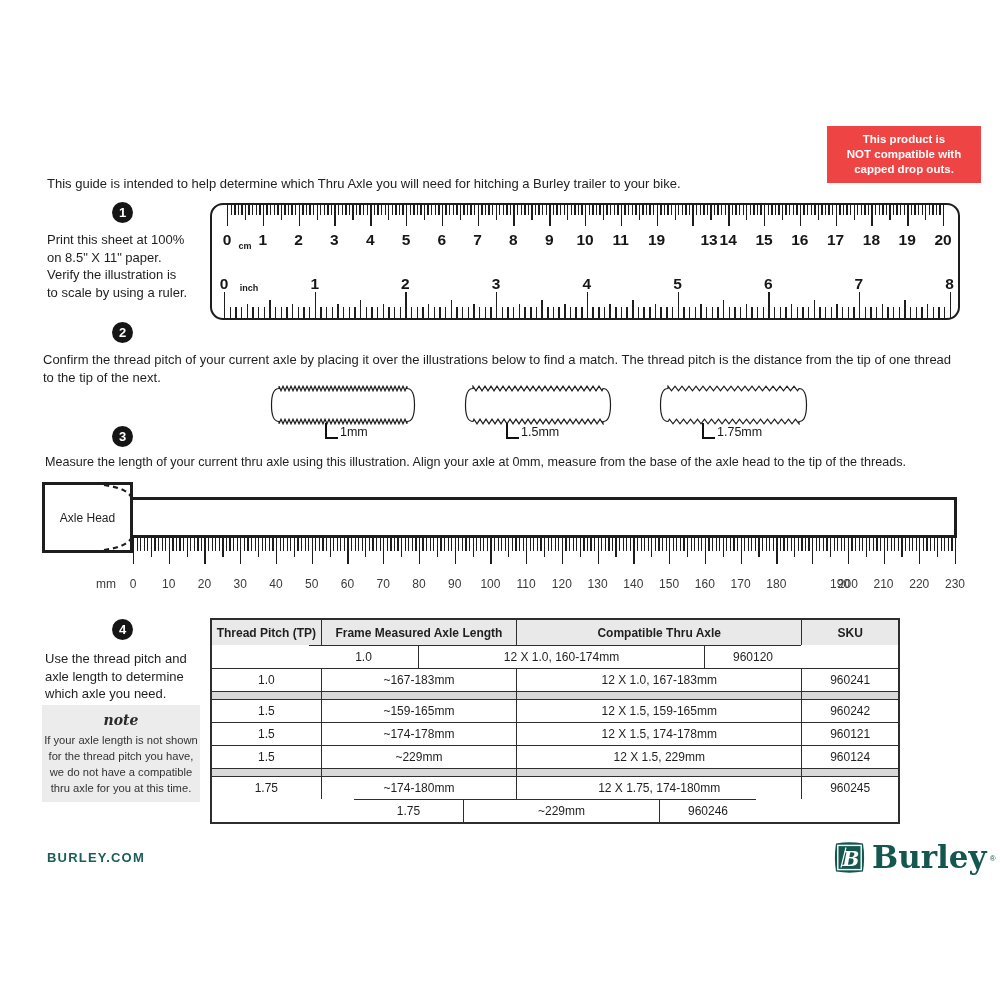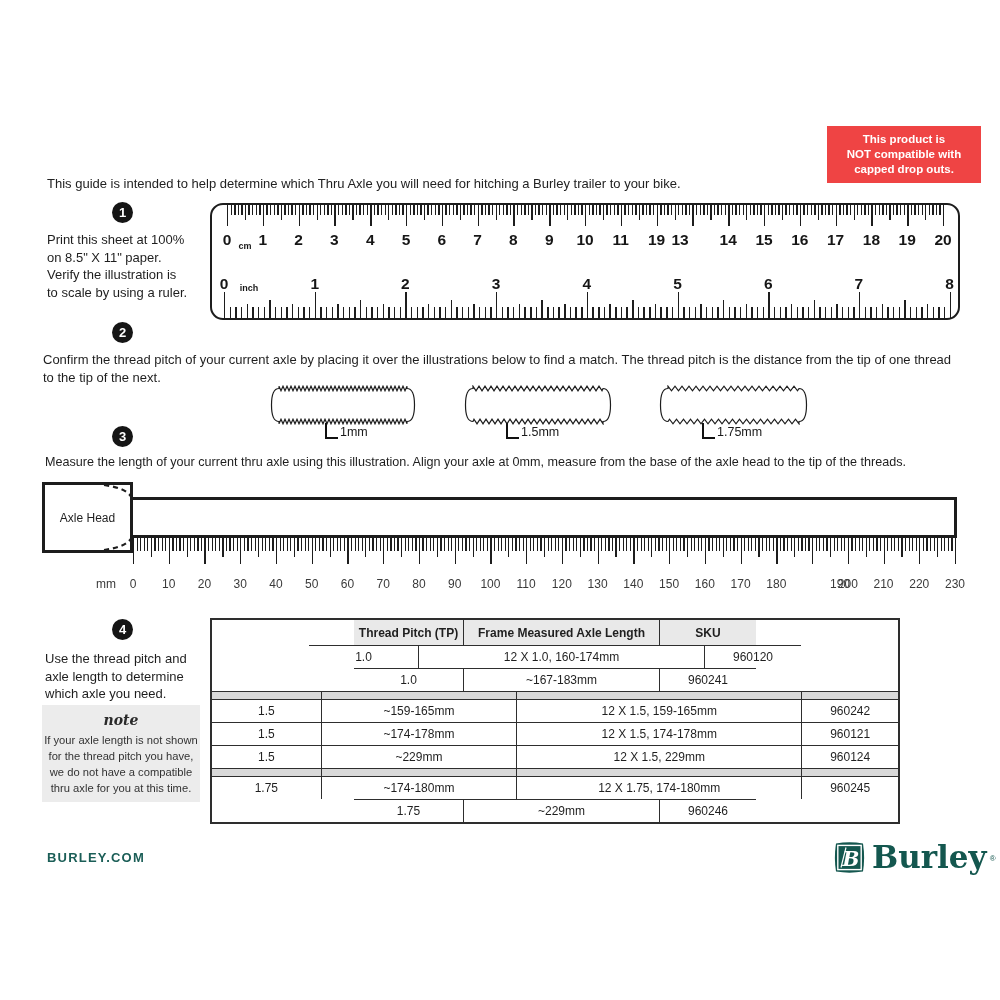--- a/index.html
+++ b/index.html
@@ -301,21 +301,21 @@
       <div class="cm-num" style="left: 122.4px;">3</div>
       <div class="cm-num" style="left: 158.2px;">4</div>
       <div class="cm-num" style="left: 194px;">5</div>
       <div class="cm-num" style="left: 229.8px;">6</div>
       <div class="cm-num" style="left: 265.6px;">7</div>
       <div class="cm-num" style="left: 301.4px;">8</div>
       <div class="cm-num" style="left: 337.2px;">9</div>
       <div class="cm-num" style="left: 373px;">10</div>
       <div class="cm-num" style="left: 408.8px;">11</div>
       <div class="cm-num" style="left: 444.6px;">19</div>
-      <div class="cm-num" style="left: 468px; text-align: right;">13</div>
+      <div class="cm-num" style="left: 497px; text-align: right;">13</div>
       <div class="cm-num" style="left: 516.2px;">14</div>
       <div class="cm-num" style="left: 552px;">15</div>
       <div class="cm-num" style="left: 587.8px;">16</div>
       <div class="cm-num" style="left: 623.6px;">17</div>
       <div class="cm-num" style="left: 659.4px;">18</div>
       <div class="cm-num" style="left: 695.2px;">19</div>
       <div class="cm-num" style="left: 731px;">20</div>
       <div class="unit-label" style="left: 33px; top: 36px;">cm</div>
       <div class="tick-up" style="left: 12px; height: 26px;"></div>
       <div class="tick-up" style="left: 17.6687px; height: 11px;"></div>
@@ -770,30 +770,32 @@
     <div class="note-text prelines">If your axle length is not shown
 for the thread pitch you have,
 we do not have a compatible
 thru axle for you at this time.</div>
   </div>
 
   <div class="tbl">
       <div class="trow thead">
         <div class="tcell" style="width: 110px;">Thread Pitch (TP)</div>
         <div class="tcell" style="width: 196px;">Frame Measured Axle Length</div>
+        <div class="tcell" style="width: 286px;">Compatible Thru Axle</div>
         <div class="tcell" style="width: 96px;">SKU</div>
       </div>
       <div class="trow tdata">
         <div class="tcell" style="width: 110px;">1.0</div>
         <div class="tcell" style="width: 286px;">12 X 1.0, 160-174mm</div>
         <div class="tcell" style="width: 96px;">960120</div>
       </div>
       <div class="trow tdata">
         <div class="tcell" style="width: 110px;">1.0</div>
         <div class="tcell" style="width: 196px;">~167-183mm</div>
+        <div class="tcell" style="width: 286px;">12 X 1.0, 167-183mm</div>
         <div class="tcell" style="width: 96px;">960241</div>
       </div>
       <div class="trow tsep">
         <div class="tcell" style="width: 110px;"></div>
         <div class="tcell" style="width: 196px;"></div>
         <div class="tcell" style="width: 286px;"></div>
         <div class="tcell" style="width: 96px;"></div>
       </div>
       <div class="trow tdata">
         <div class="tcell" style="width: 110px;">1.5</div>

